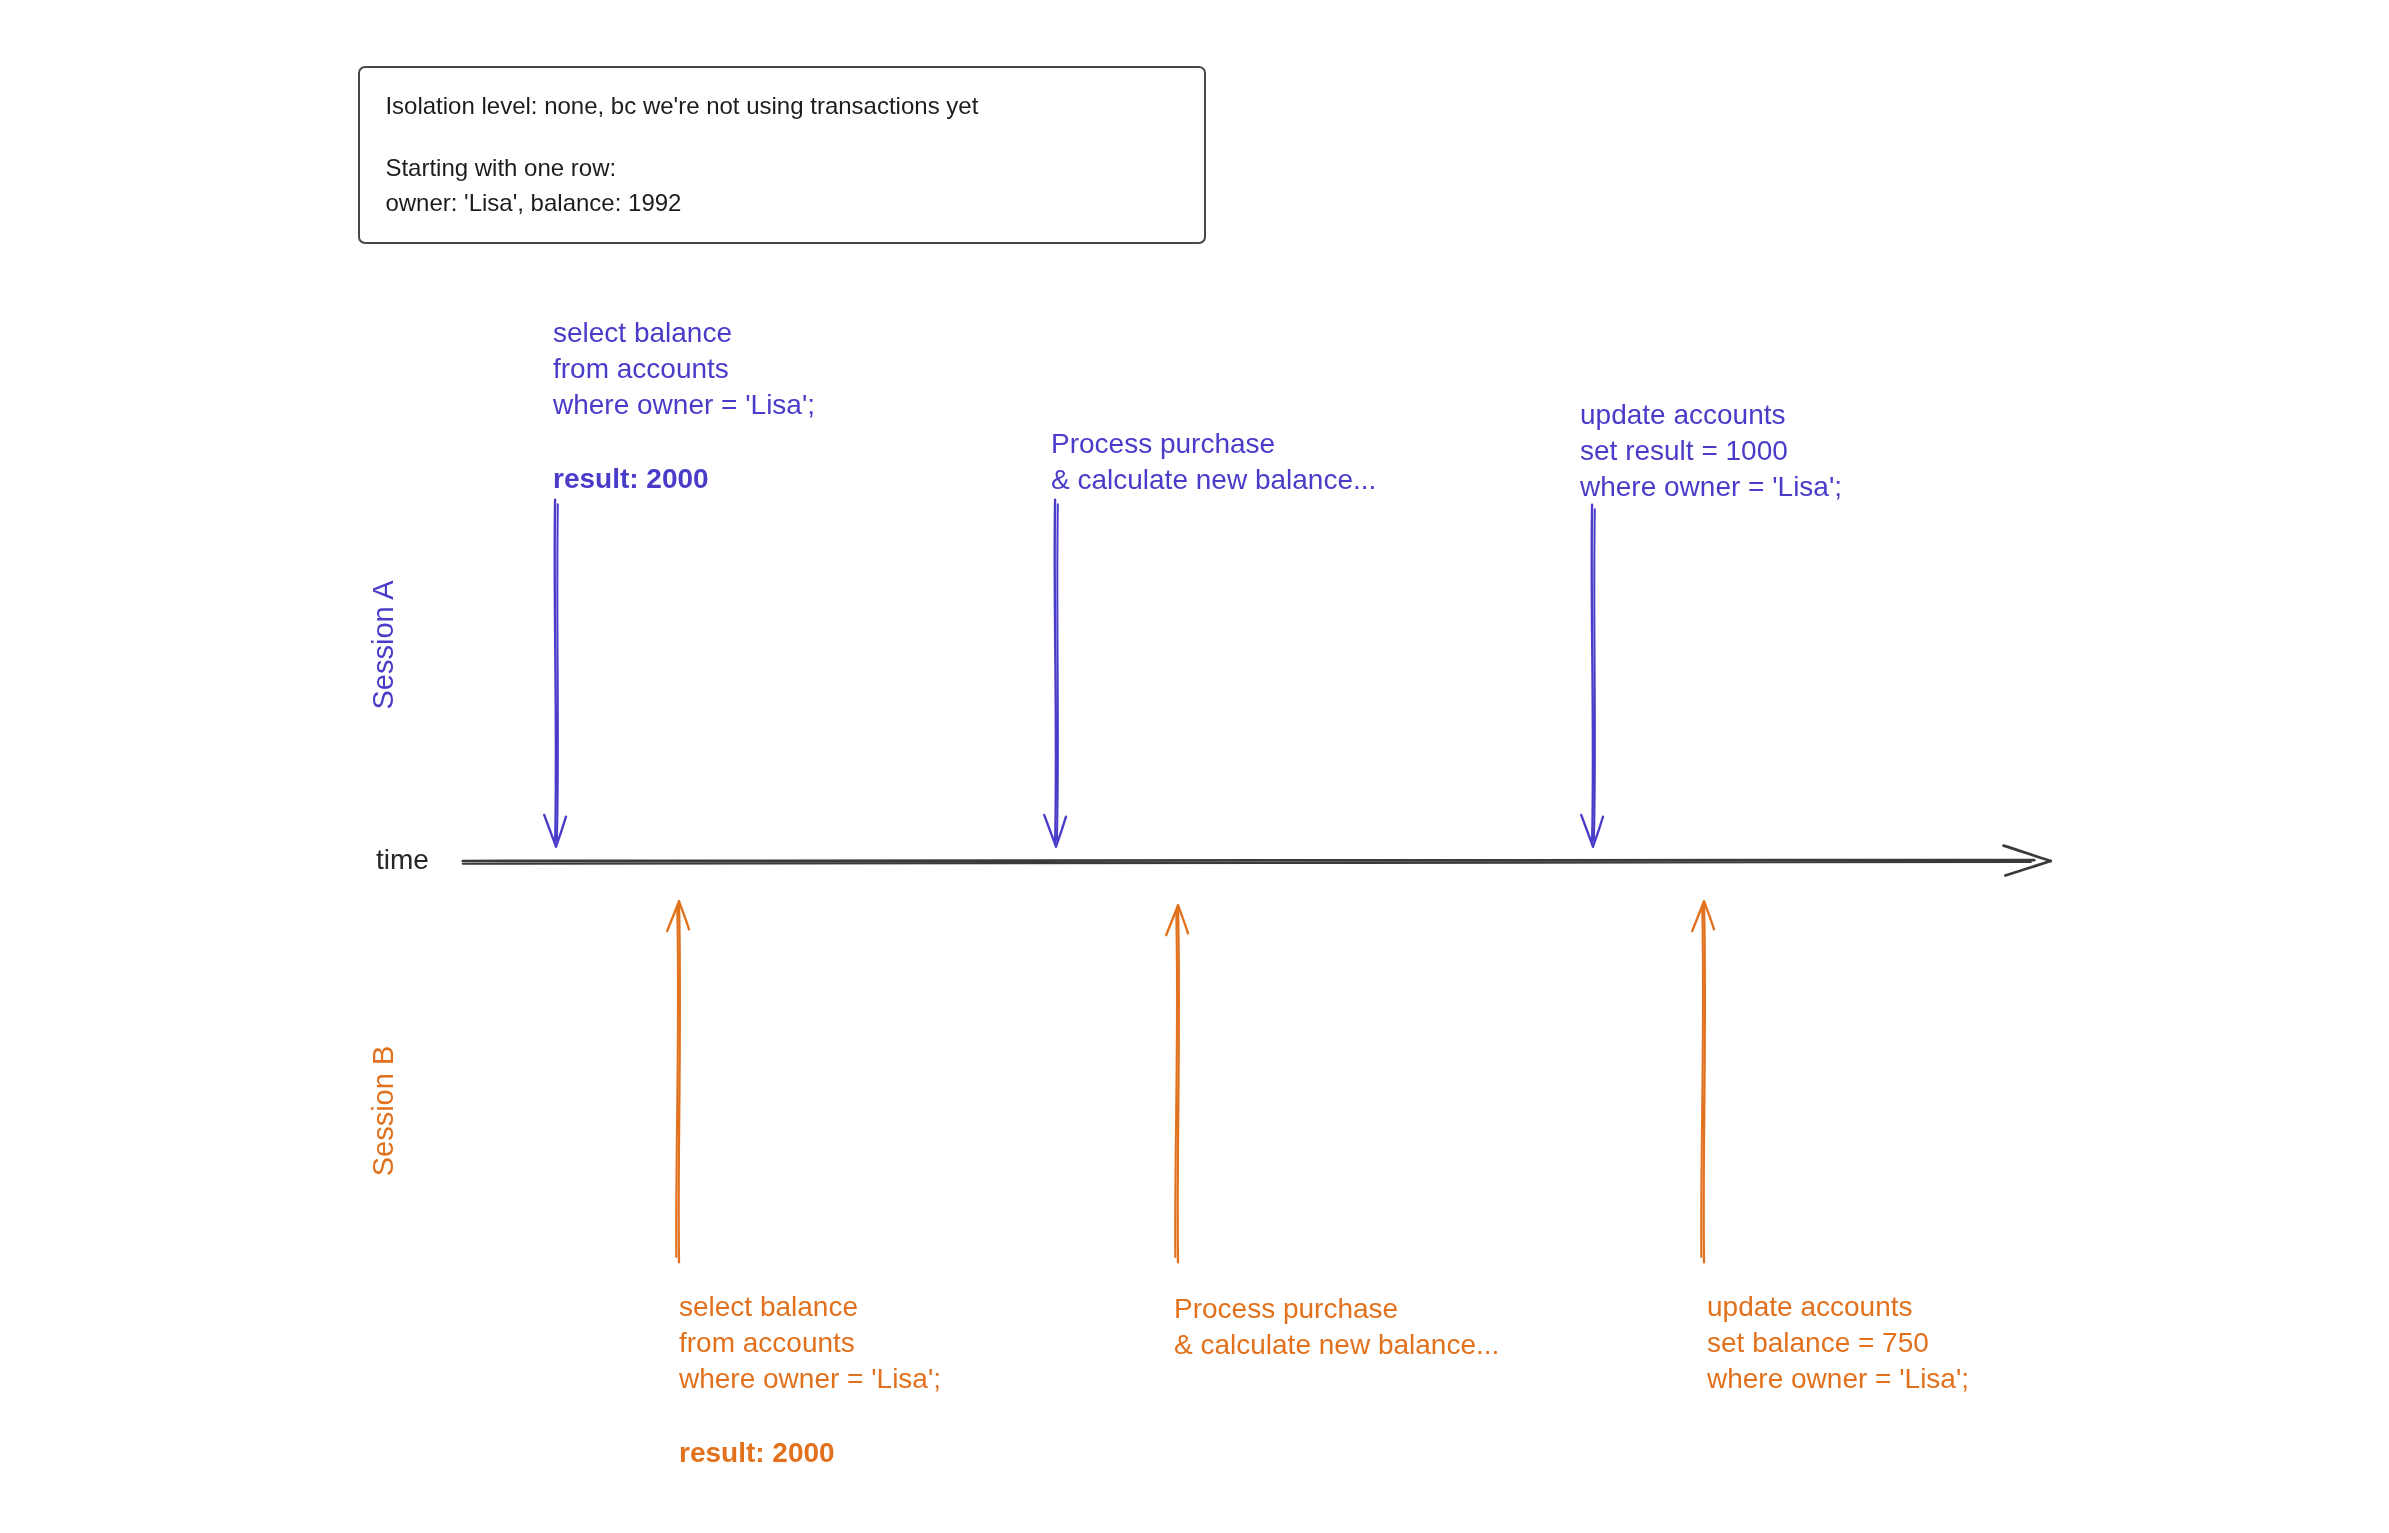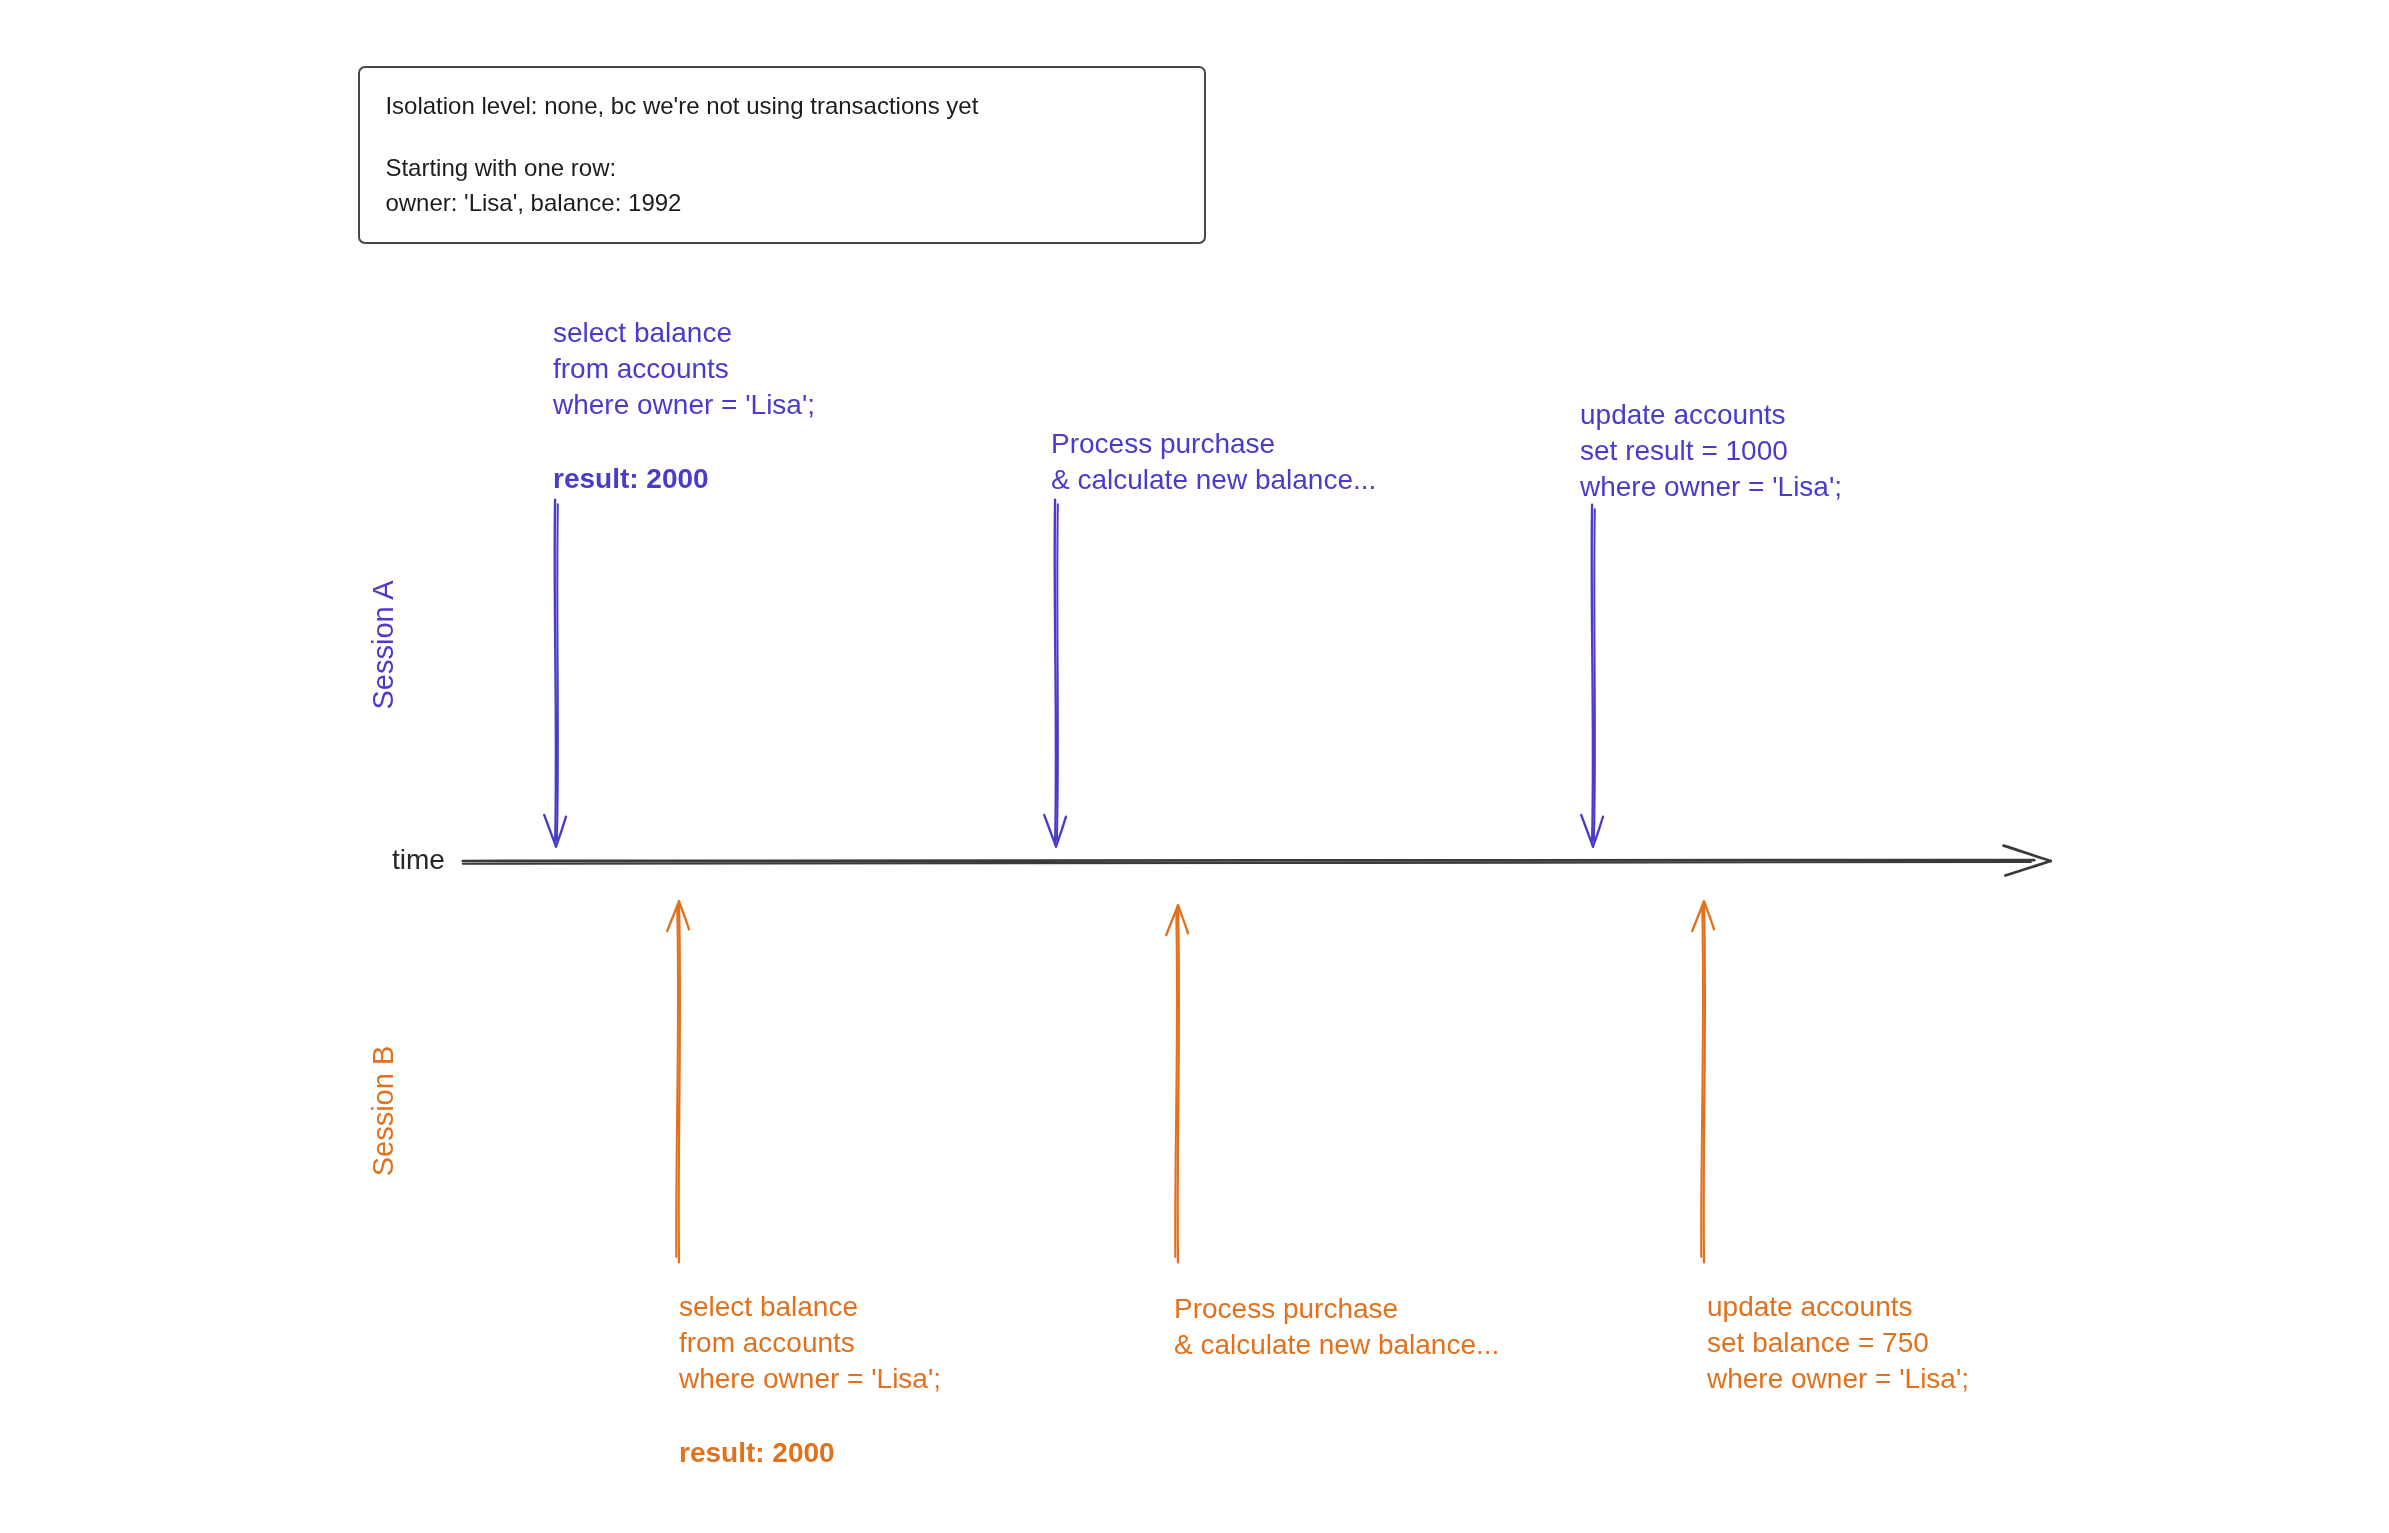--- a/index.html
+++ b/index.html
@@ -50,21 +50,20 @@
   }
   .session-label.a { left: 383px; top: 645px; color: #4a3cc9; }
   .session-label.b { left: 383px; top: 1111px; color: #e2711d; }
 
   
   .time-label {
     position: absolute;
     left: 376px; top: 844px;
     font-size: 28px;
     color: #262626;
-    margin-left: 16px;
   }
   .arrow { position: absolute; }
   .arrow svg { display: block; }
 
   .stroke-purple { stroke: #4a3cc9; }
   .stroke-orange { stroke: #e2711d; }
   .stroke-dark { stroke: #3a3a3a; }
   .sketch { fill: none; stroke-linecap: round; stroke-linejoin: round; }
 </style>
 </head>

